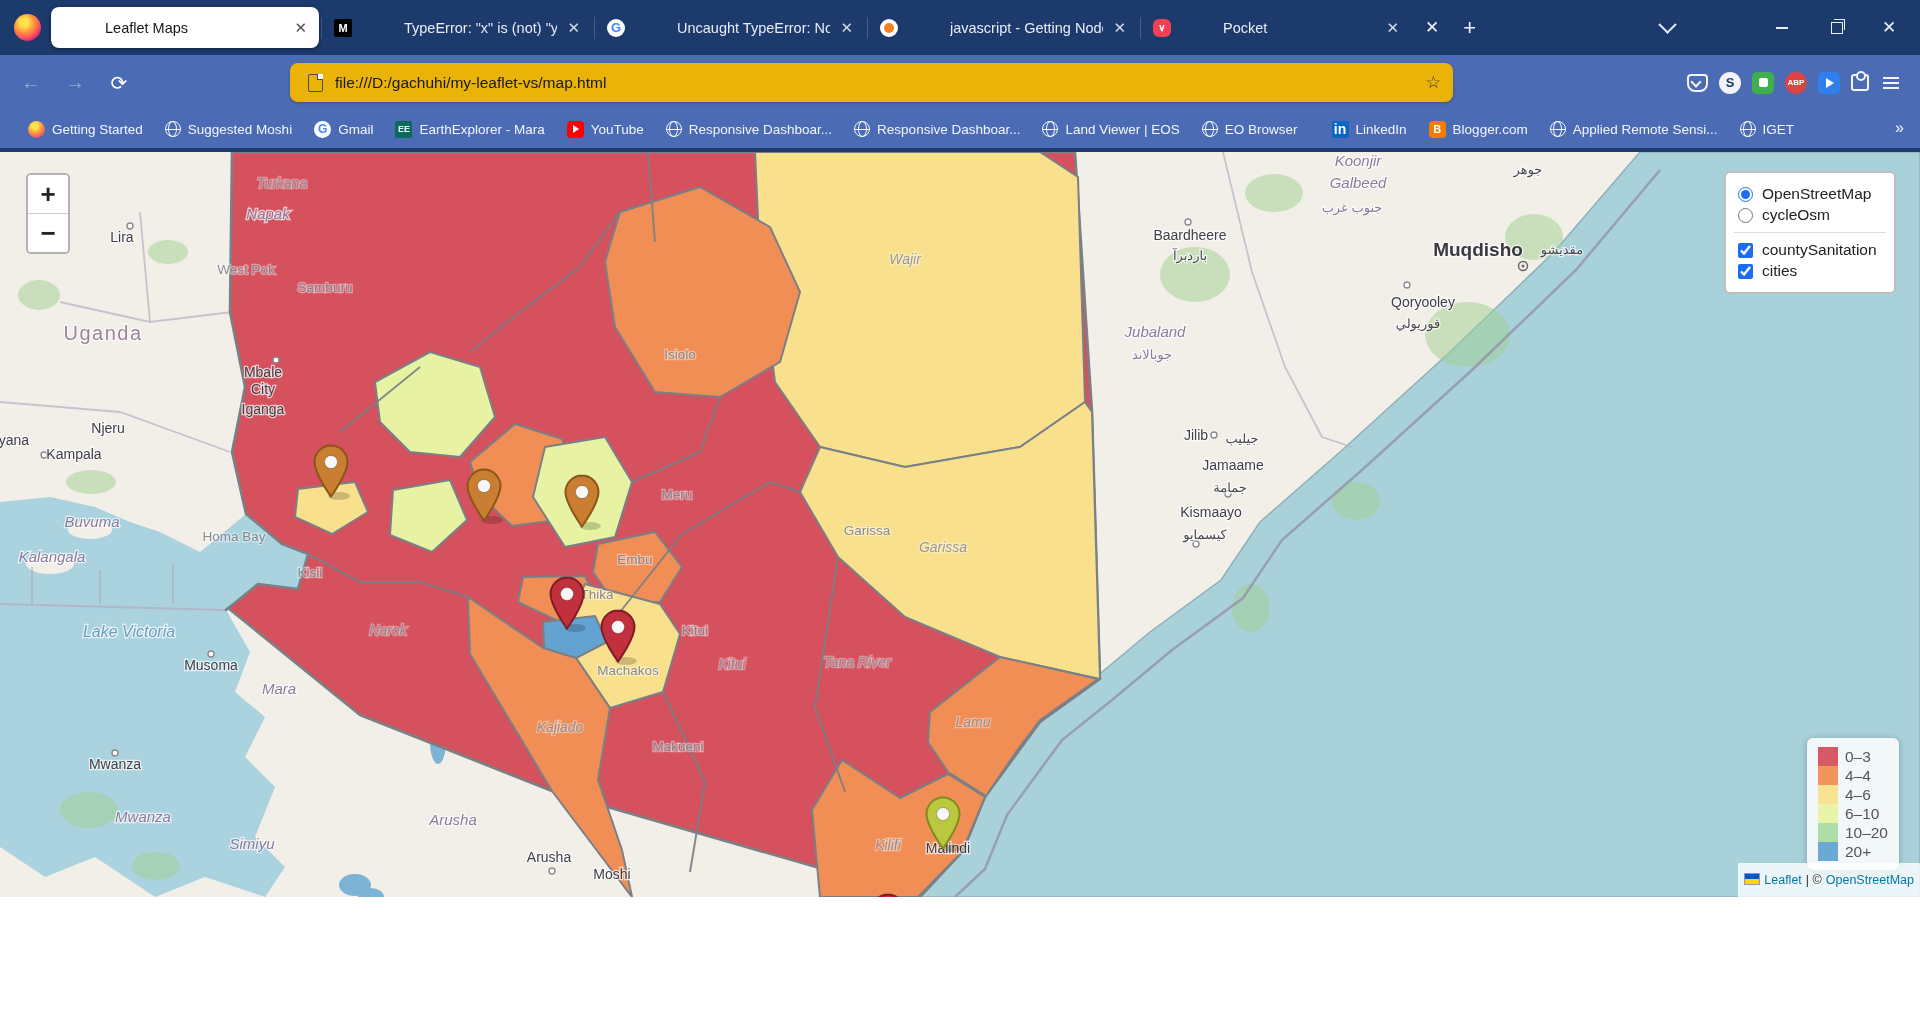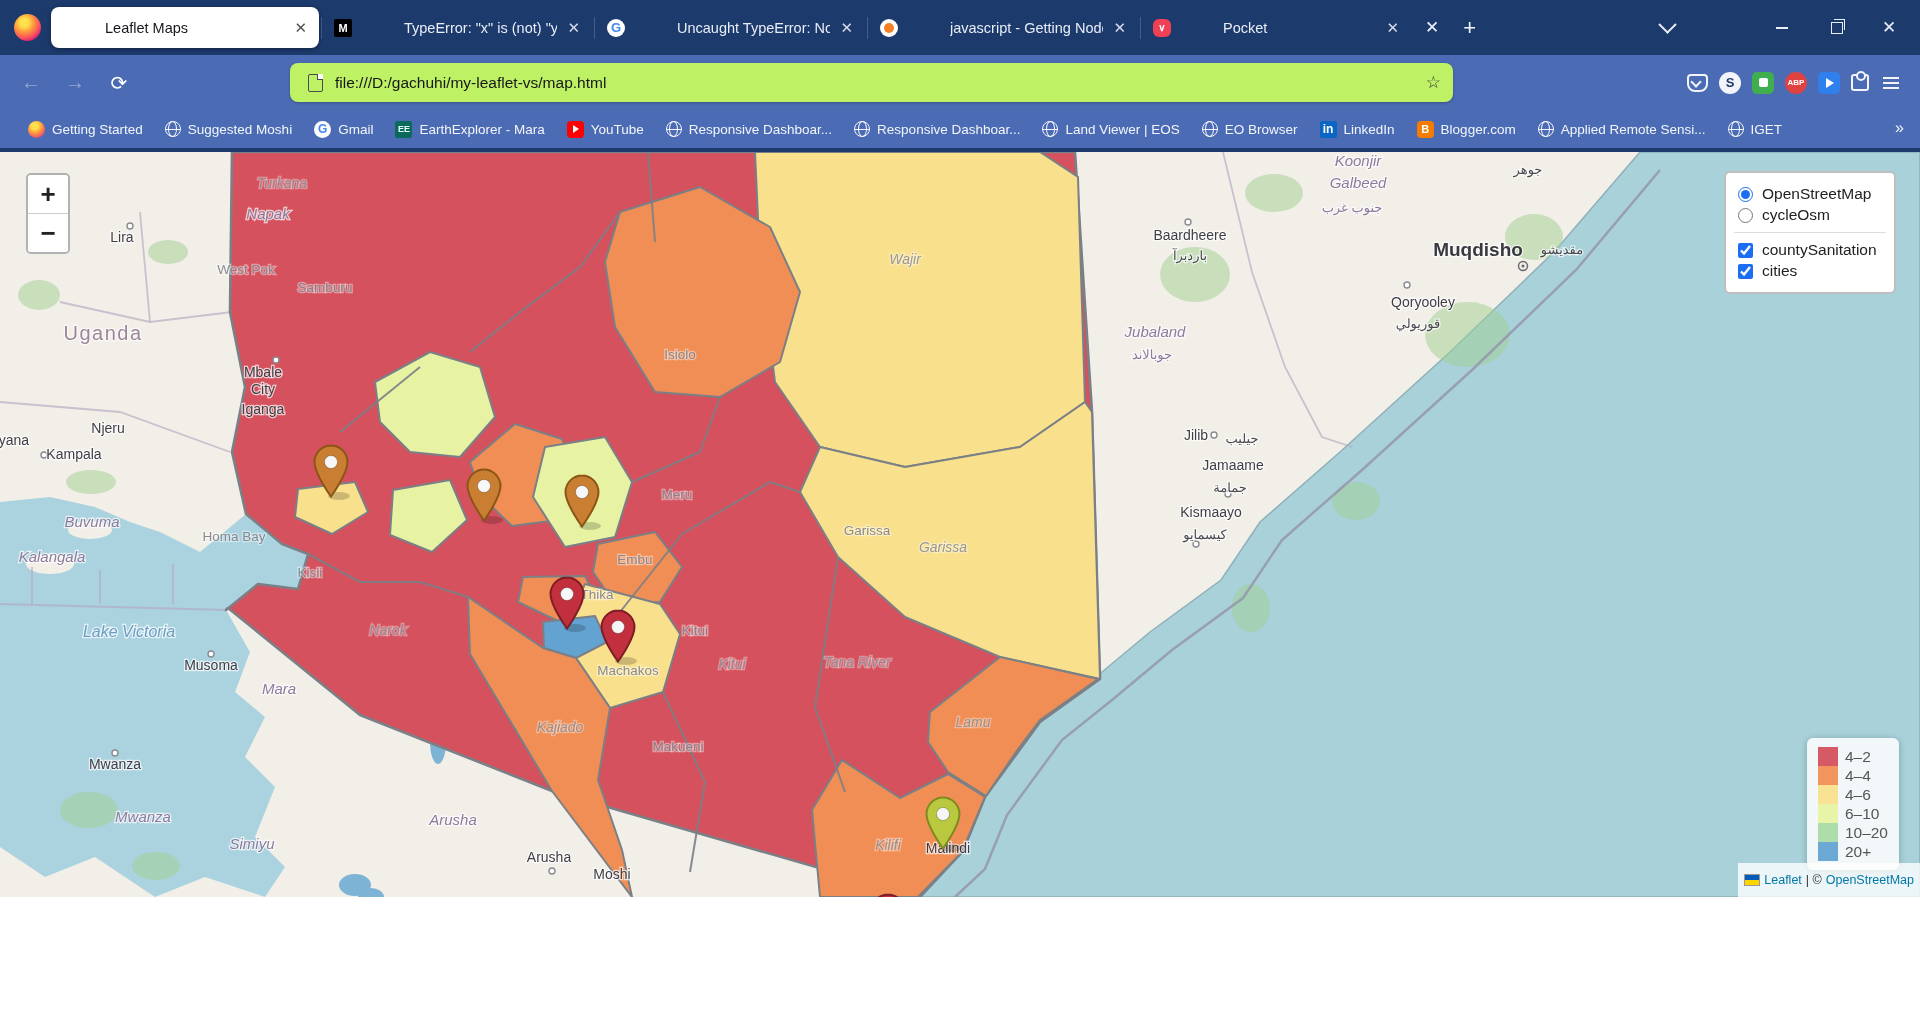--- a/index.html
+++ b/index.html
@@ -30,21 +30,21 @@
   .wc .chev{width:11px;height:11px;border-right:2px solid #e9edf6;border-bottom:2px solid #e9edf6;transform:rotate(45deg) translate(-2px,-2px);}
   .wc .minus{width:12px;height:2px;background:#e9edf6;}
   .wc .restore{width:10px;height:10px;border:1.5px solid #e9edf6;position:relative;}
   .wc .restore::after{content:"";position:absolute;left:2px;top:-4px;width:10px;height:10px;border-top:1.5px solid #e9edf6;border-right:1.5px solid #e9edf6;}
   .wc .x{font-size:17px;}
   .listall{position:absolute;right:230px;top:0;}
 
   .navbar{position:absolute;top:55px;left:0;width:1920px;height:55px;background:#4b6cb4;}
   .nav-ico{position:absolute;top:0;height:55px;display:flex;align-items:center;justify-content:center;width:34px;color:#fff;font-size:20px;}
   .nav-ico.dim{opacity:.4;}
-  .urlbar{position:absolute;left:290px;top:8px;width:1163px;height:39px;background:#bef264;border-radius:8px;
+  .urlbar{position:absolute;left:290px;top:8px;width:1163px;height:39px;background:#eab308;border-radius:8px;
     display:flex;align-items:center;padding:0 12px;box-sizing:border-box;box-shadow:0 1px 3px rgba(0,0,0,.25);}
   .page-ico{width:13px;height:16px;border:1.6px solid #4a4a52;border-radius:2px;position:relative;margin:0 12px 0 6px;flex:0 0 auto;}
   .page-ico::after{content:"";position:absolute;right:-1px;top:-1px;width:5px;height:5px;background:#fff;border-left:1.6px solid #4a4a52;border-bottom:1.6px solid #4a4a52;}
   .url-text{font-size:15.5px;color:#17171c;flex:1 1 auto;white-space:nowrap;overflow:hidden;}
   .star{color:#33333b;font-size:17px;flex:0 0 auto;}
   .tb-icons{position:absolute;right:0;top:0;height:55px;display:flex;align-items:center;gap:11px;padding-right:18px;}
   .ti{width:22px;height:22px;display:flex;align-items:center;justify-content:center;font-weight:bold;color:#fff;flex:0 0 auto;}
   .ti.pocketsave{width:17px;height:14px;border:2px solid #f2f4fa;border-radius:4px 4px 8px 8px;position:relative;}
   .ti.pocketsave::after{content:"";position:absolute;left:3px;top:2px;width:6px;height:6px;border-right:2px solid #f2f4fa;border-bottom:2px solid #f2f4fa;transform:rotate(45deg);}
   .ti.circle{border-radius:50%;}
@@ -60,21 +60,21 @@
   .bm{display:flex;align-items:center;gap:7px;color:#f3f5fa;font-size:13.5px;white-space:nowrap;flex:0 0 auto;}
   .bi{width:17px;height:17px;border-radius:3px;display:flex;align-items:center;justify-content:center;font-size:10px;font-weight:bold;flex:0 0 auto;}
   .bi.globe{border:1.6px solid #f3f5fa;border-radius:50%;position:relative;width:14px;height:14px;}
   .bi.globe::before{content:"";position:absolute;left:50%;top:-1px;bottom:-1px;width:7px;margin-left:-4.5px;border:1.6px solid #f3f5fa;border-radius:50%;}
   .bi.globe::after{content:"";position:absolute;left:-1px;right:-1px;top:50%;height:0;border-top:1.6px solid #f3f5fa;}
   .bi.firefox{border-radius:50%;background:radial-gradient(circle at 40% 30%,#ffe24b 0 20%,#ff9a3c 45%,#e3447c 80%);}
   .bi.gmail{background:#fff;color:#4285f4;border-radius:50%;font-size:12px;}
   .bi.ee{background:#0c6a5d;color:#e8fef9;font-size:9px;border-radius:2px;}
   .bi.youtube{background:#f00;border-radius:4px;}
   .bi.youtube::after{content:"";width:0;height:0;border-left:6px solid #fff;border-top:4px solid transparent;border-bottom:4px solid transparent;margin-left:1px;}
-  .bi.linkedin{background:#0a66c2;color:#fff;font-size:12px;border-radius:2px;}
+  .bi.linkedin{background:#0a66c2;color:#fff;font-size:14px;border-radius:2px;margin-left:12px;}
   .bi.blogger{background:#f57c00;color:#fff;border-radius:4px;font-size:11px;}
   .bm-overflow{position:absolute;right:16px;color:#f3f5fa;font-size:16px;}
 
   
   .map{position:absolute;top:148px;left:0;width:1920px;height:745px;background:#f2efe9;border-top:4px solid #1d3a6d;box-sizing:content-box;overflow:hidden;}
   .map svg{position:absolute;left:0;top:0;}
   .ml{text-anchor:middle;paint-order:stroke;stroke:rgba(255,255,255,.7);stroke-width:2.5px;}
   .ml.city{font-size:14px;fill:#3f3e46;}
   .ml.city-lg{font-size:19px;font-weight:bold;fill:#3a3942;}
   .ml.city-ar{font-size:13px;fill:#4a4950;}
@@ -91,21 +91,21 @@
 
   .layerctl{position:absolute;right:24px;top:19px;width:172px;background:#fff;border:2px solid rgba(0,0,0,.25);border-radius:6px;padding:9px 12px;box-sizing:border-box;font-size:15.5px;color:#222;}
   .layerctl label{display:flex;align-items:center;gap:9px;margin:3px 0;white-space:nowrap;}
   .layerctl input{width:15px;height:15px;accent-color:#1b6ef3;margin:0;flex:0 0 auto;}
   .layerctl .sep{height:1px;background:#ddd;margin:8px -4px;}
 
   .legend{position:absolute;right:21px;bottom:27px;background:rgba(255,255,255,.85);border-radius:6px;padding:9px 11px;box-shadow:0 1px 6px rgba(0,0,0,.25);line-height:19px;font-size:15.5px;color:#555;}
   .legend .lrow{display:flex;align-items:center;gap:7px;}
   .legend .sw{width:20px;height:19px;opacity:.95;flex:0 0 auto;}
 
-  .attribution{position:absolute;right:0;bottom:0;background:rgba(255,255,255,.78);padding:10px 6px;font-size:12.5px;color:#333;display:flex;align-items:center;gap:4px;}
+  .attribution{position:absolute;right:0;bottom:0;background:rgba(255,255,255,.78);padding:10px 6px;font-size:12.5px;color:#333;display:flex;align-items:flex-start;gap:4px;}
   .attribution a{color:#0078a8;text-decoration:none;}
   .ua-flag{display:inline-block;width:14px;height:10px;background:linear-gradient(#005bbb 0 50%,#ffd500 50% 100%);border:0.5px solid #999;}
 
   .popup{position:absolute;left:480px;top:254px;width:204px;background:#fff;border-radius:12px;box-shadow:0 3px 14px rgba(0,0,0,.4);color:#333;font-size:15px;line-height:1.5;}
   .popup .pc{padding:14px 26px 13px 20px;}
   .popup .pclose{position:absolute;right:9px;top:6px;color:#757575;font-size:17px;font-weight:bold;}
   .popup .tail{position:absolute;left:94px;bottom:-7px;width:15px;height:15px;background:#fff;transform:rotate(45deg);box-shadow:3px 3px 6px rgba(0,0,0,.15);}
 </style>
 </head>
 <body>
@@ -432,21 +432,21 @@
           <label>
             <input type="checkbox" checked="" style="">
             <span>cities</span>
           </label>
         </div>
     </div>
 
     <div class="legend" id="legend">
         <div class="lrow">
           <span class="sw" style="background: rgb(212, 81, 93);"></span>
-          <span>4–2</span>
+          <span>0–3</span>
         </div>
         <div class="lrow">
           <span class="sw" style="background: rgb(240, 142, 85);"></span>
           <span>4–4</span>
         </div>
         <div class="lrow">
           <span class="sw" style="background: rgb(248, 224, 141);"></span>
           <span>4–6</span>
         </div>
         <div class="lrow">

